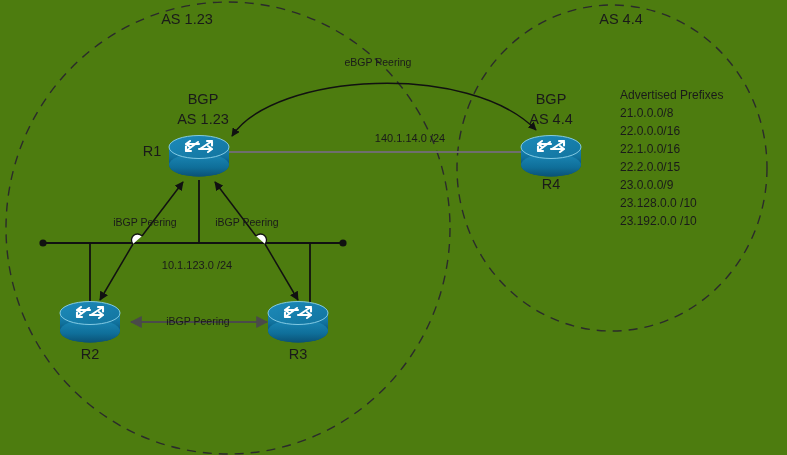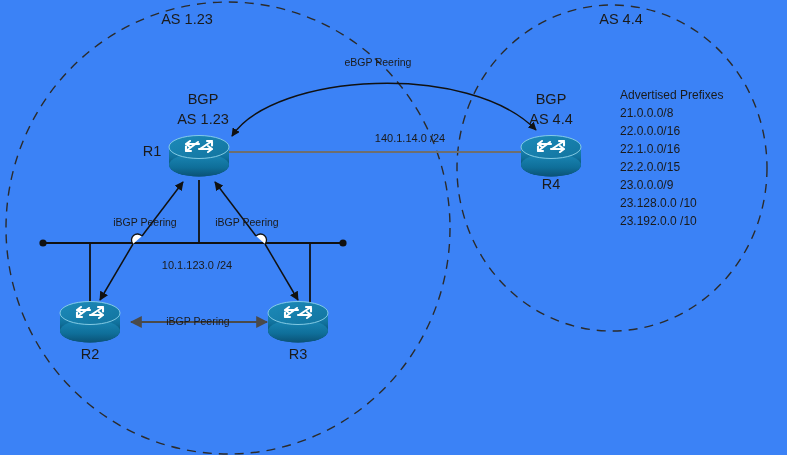--- a/index.html
+++ b/index.html
@@ -12,21 +12,21 @@
     font-family: "Liberation Sans", sans-serif;
     width: 787px;
     height: 455px;
     overflow: hidden;
     position: relative;
   }
   #diagram-root {
     position: relative;
     width: 787px;
     height: 455px;
-    background: #3b82f6;
+    background: #4d7c0f;
   }
   svg#canvas {
     position: absolute;
     left: 0;
     top: 0;
     width: 787px;
     height: 455px;
     display: block;
   }
   .txt {

